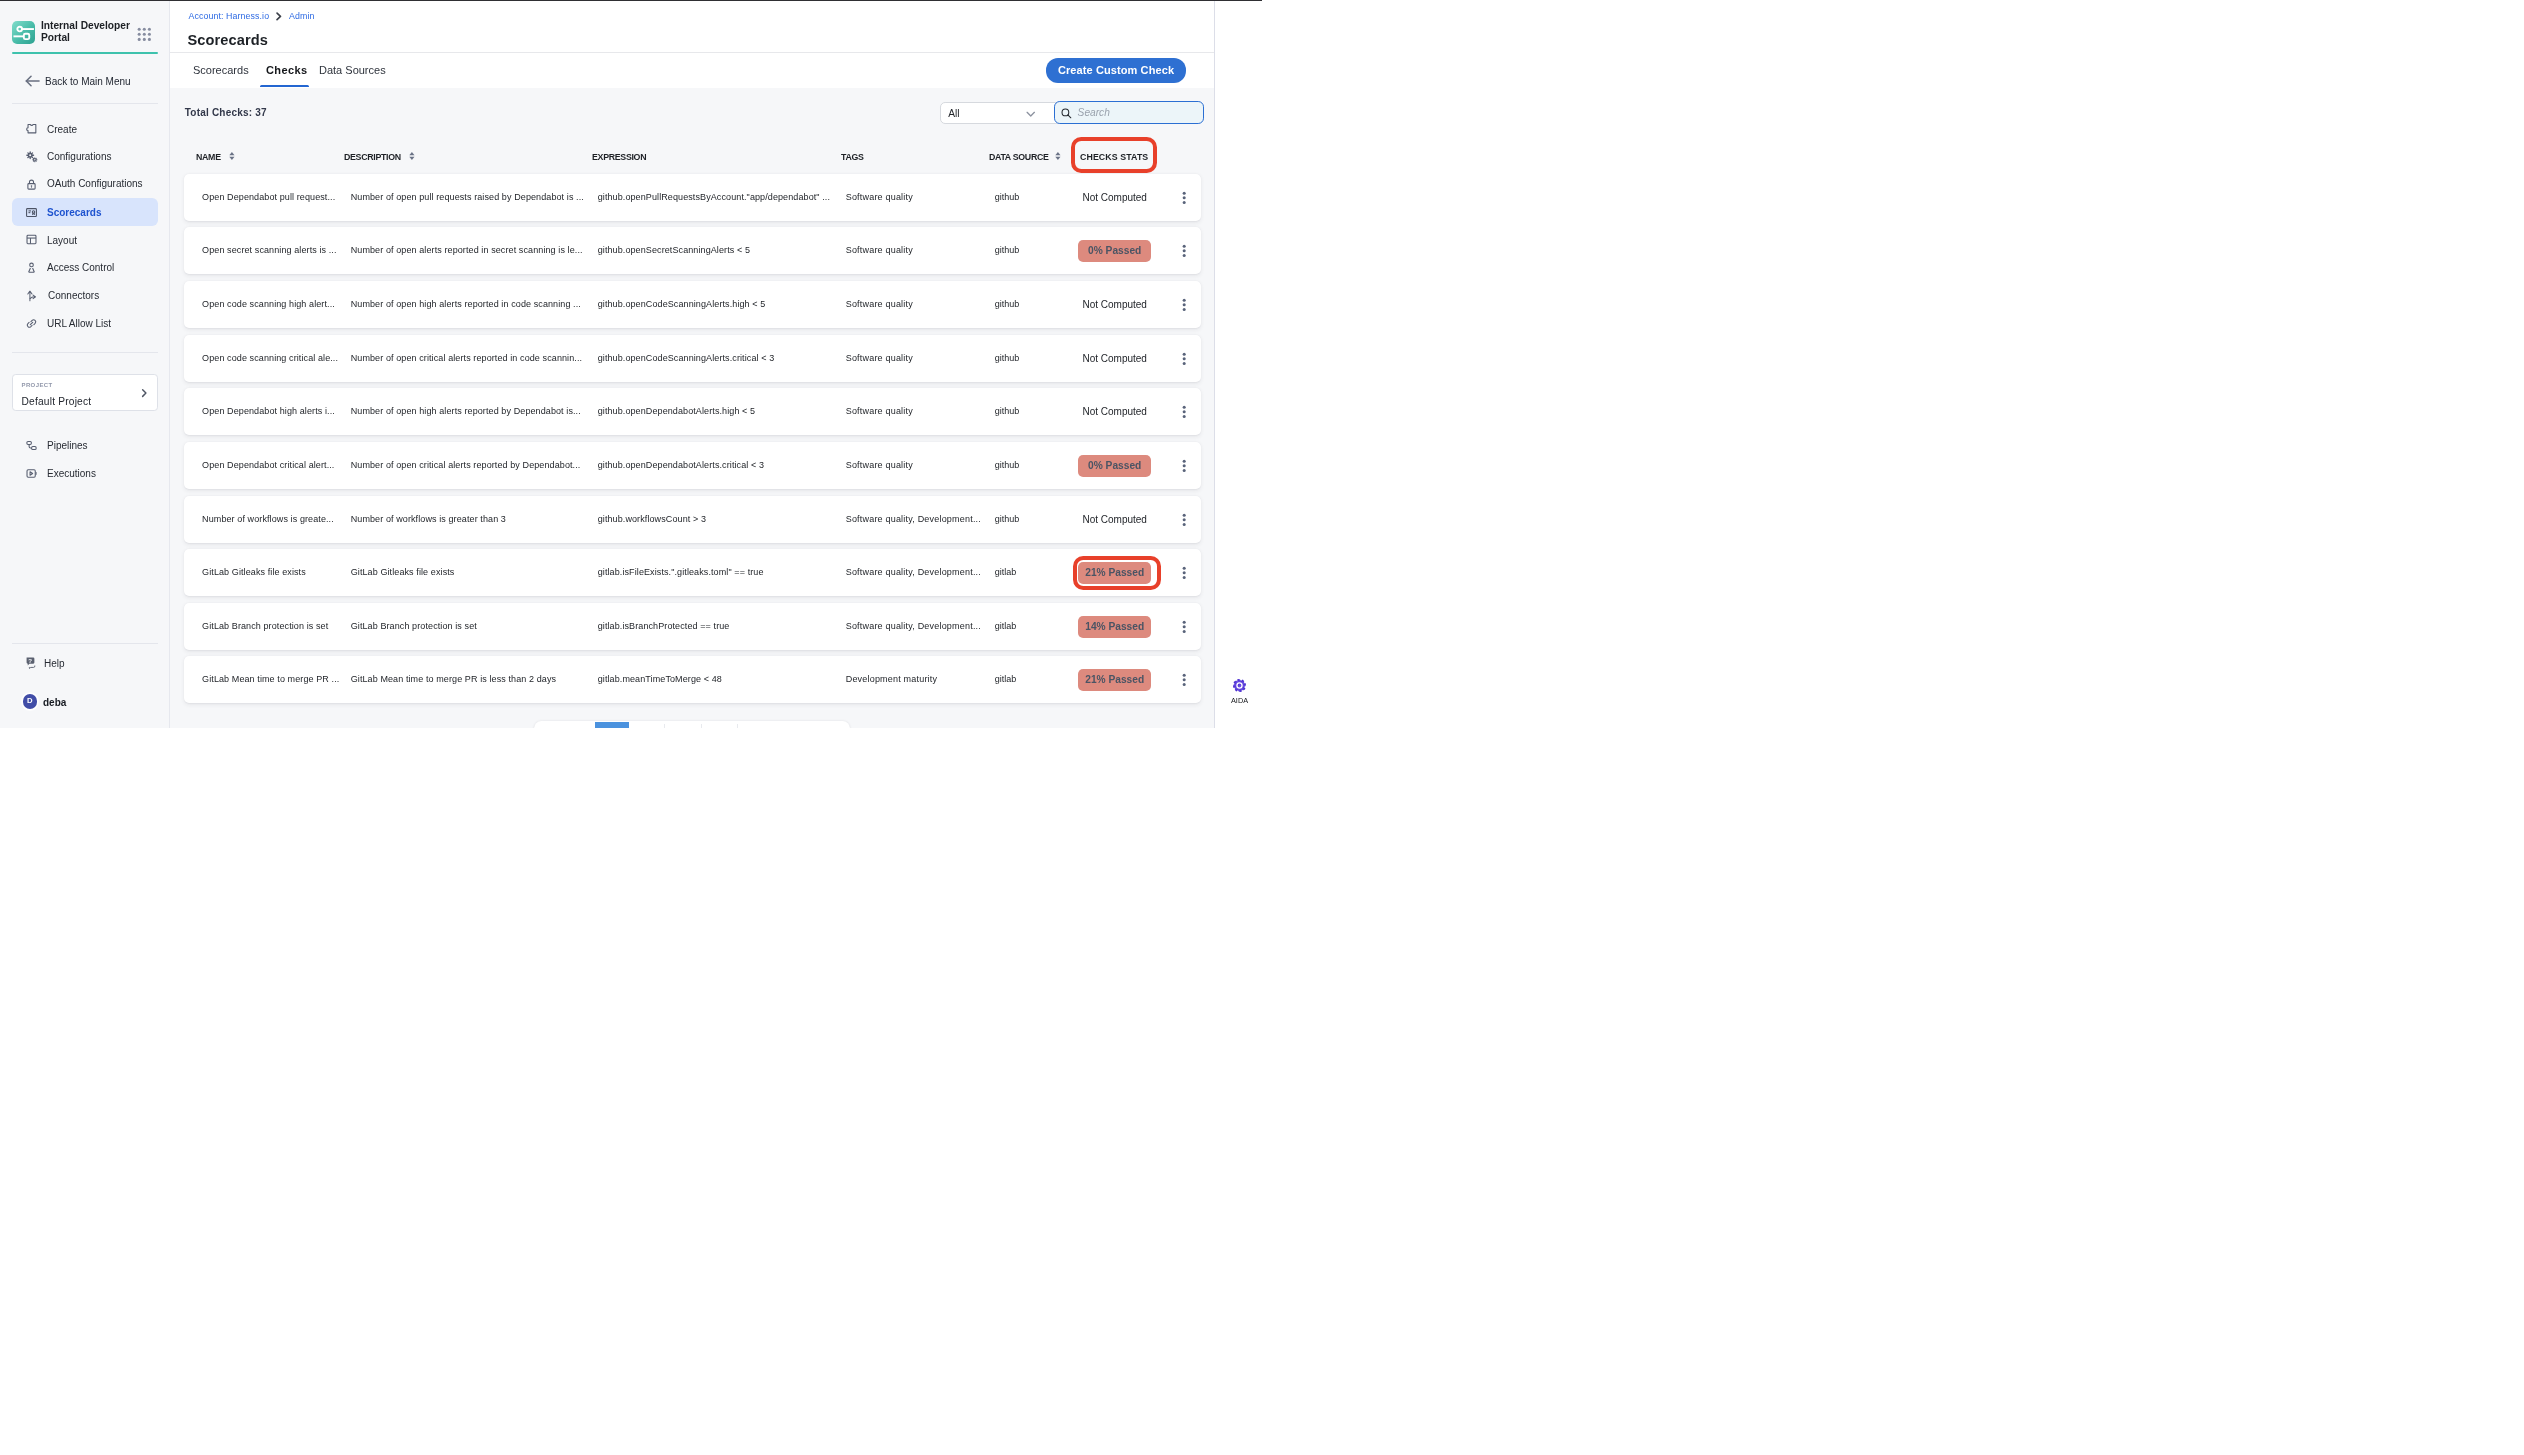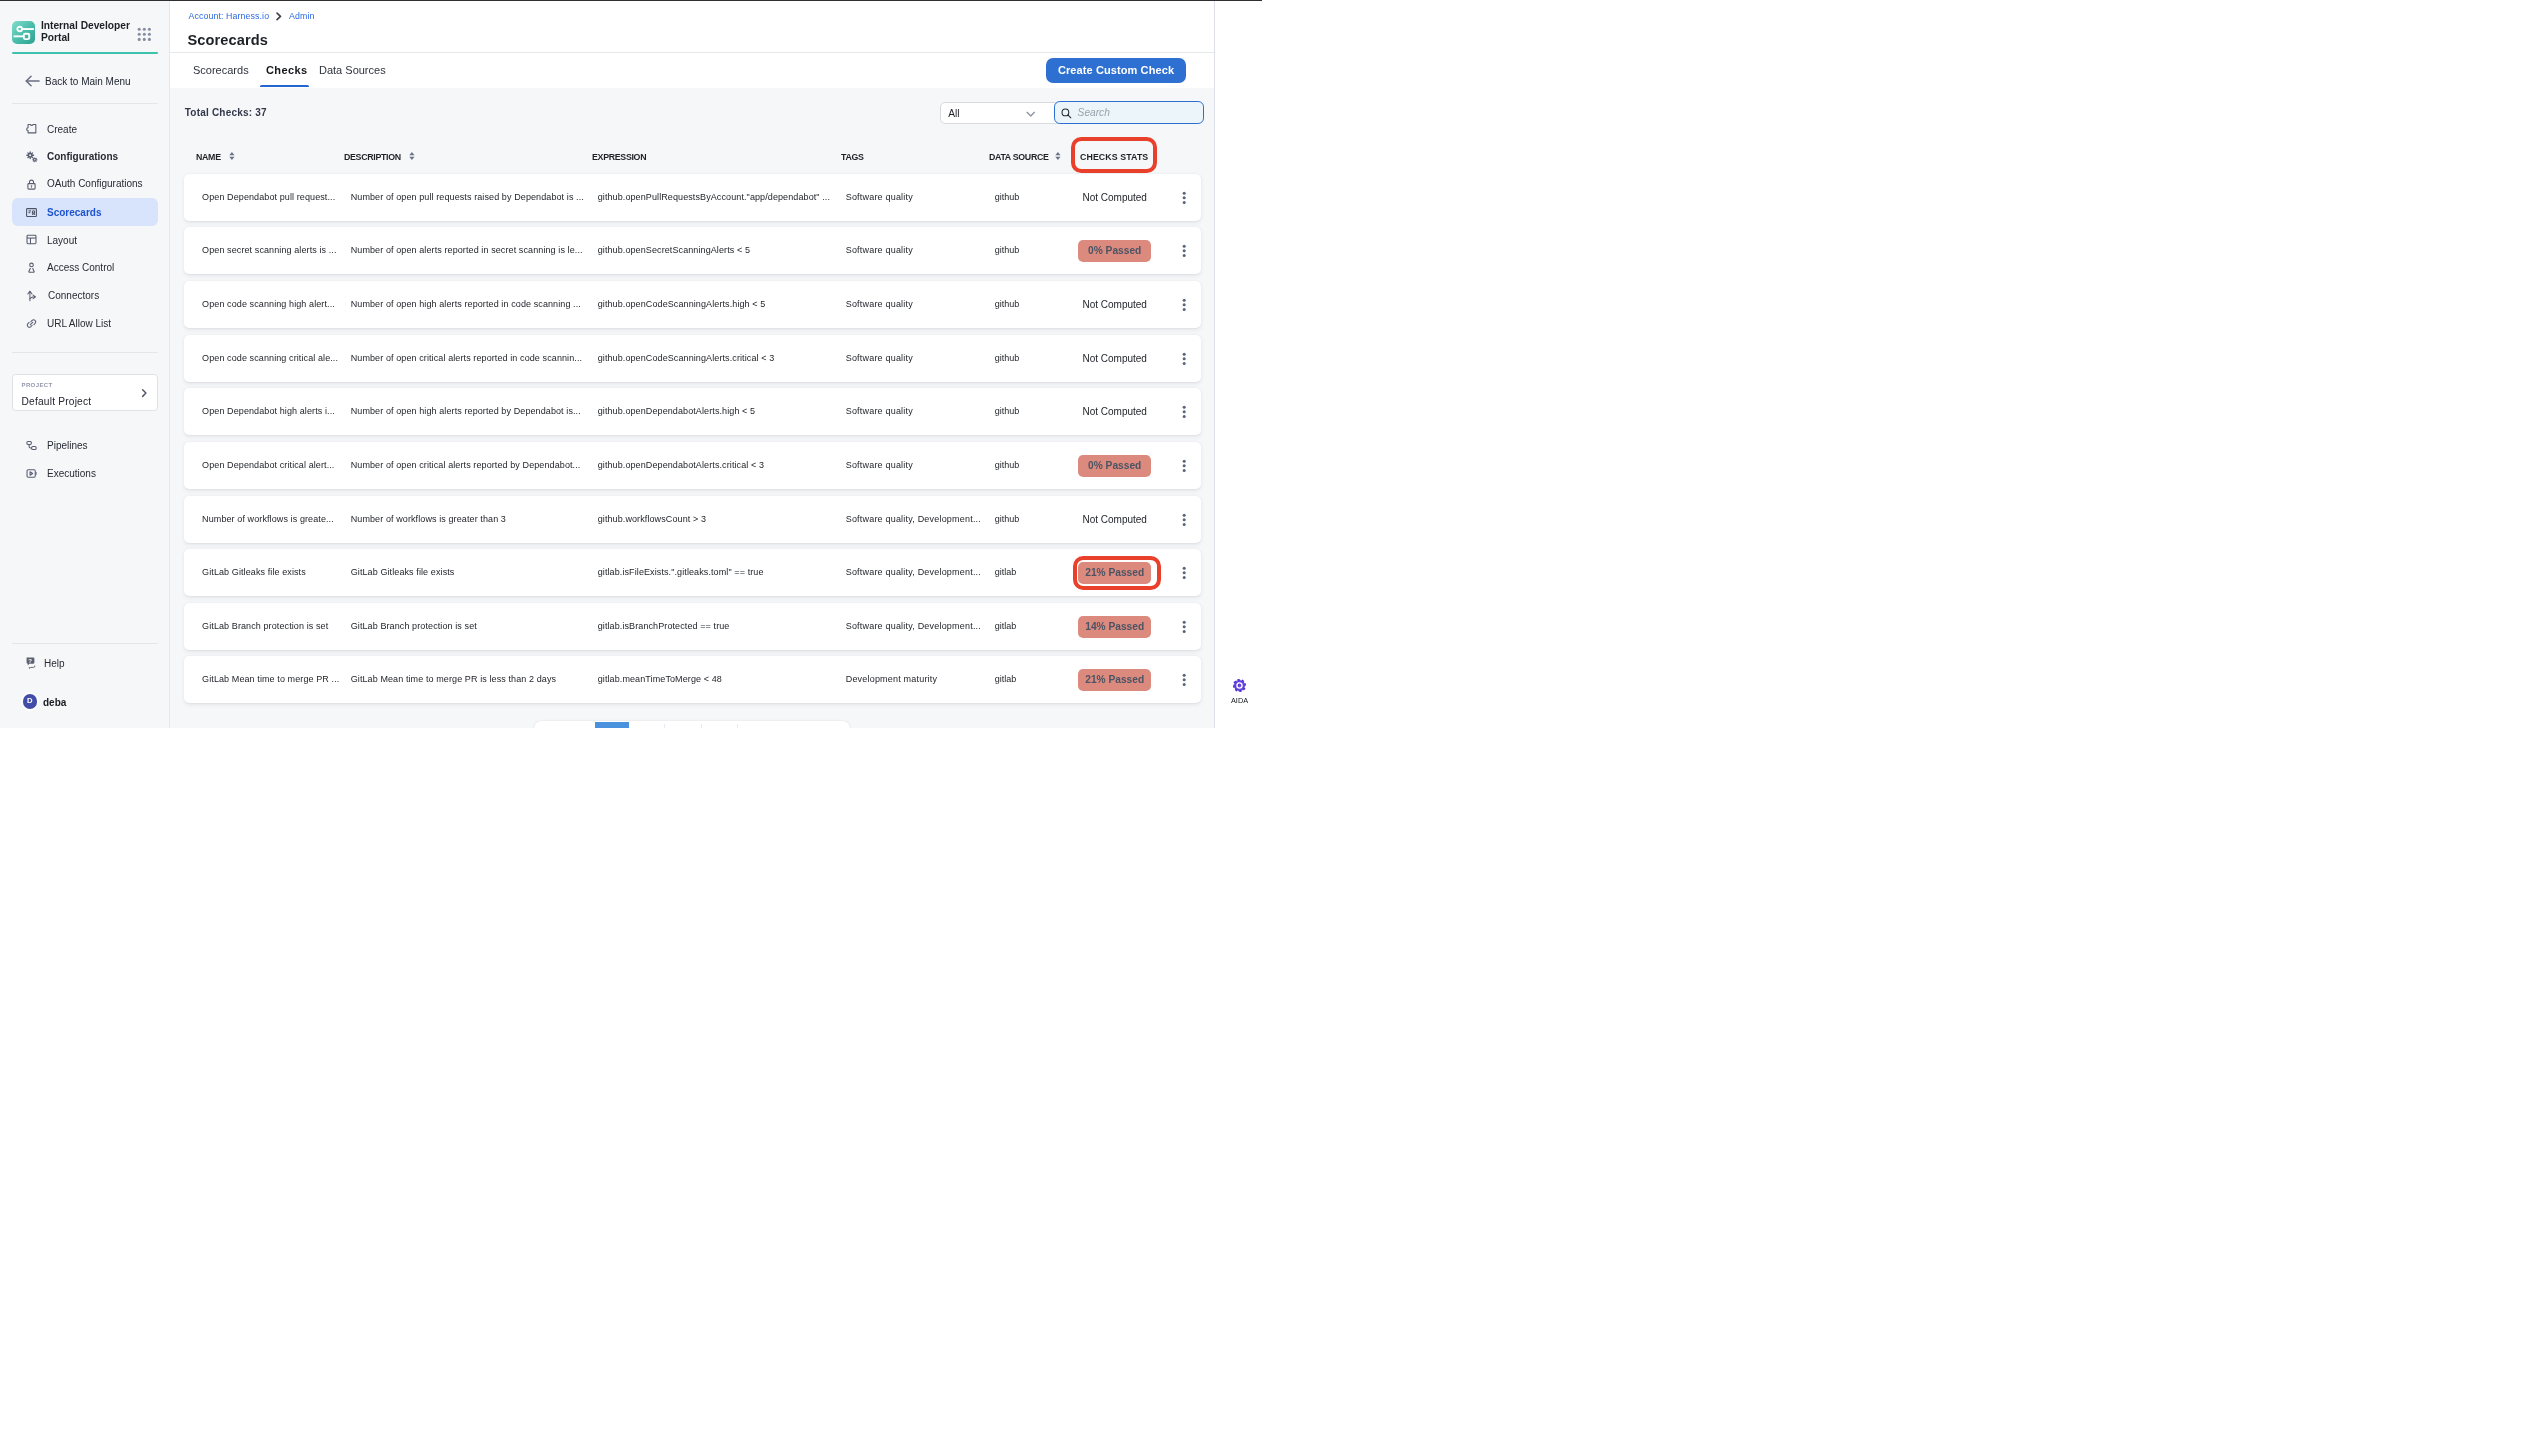--- a/index.html
+++ b/index.html
@@ -22,21 +22,21 @@
 #projName { position:absolute; left:8.8px; top:20.5px; font-size:10.2px; letter-spacing:0.2px; color:#22262e; }
 #avatar { position:absolute; left:22.6px; top:694px; width:14.6px; height:14.6px; border-radius:50%; background:#414da7; box-shadow:0 0 0 1.8px #ffffff; color:#fff; font-size:7.7px; font-weight:bold; text-align:center; line-height:14.6px; }
 
 
 #band { position:absolute; left:170px; top:0; width:1044px; height:88px; background:#fff; }
 #crumb { position:absolute; left:18.5px; top:11.3px; font-size:8.8px; color:#2d6ae3; letter-spacing:0.1px; }
 #title { position:absolute; left:17.5px; top:32px; font-size:14.6px; font-weight:bold; color:#1d2126; letter-spacing:0.1px; }
 #bandDiv { position:absolute; left:0; top:52px; width:1044px; height:0.7px; background:#e7e8eb; }
 .tab { position:absolute; top:64px; font-size:11px; color:#2e333c; }
 #tabUnderline { position:absolute; left:90px; top:85px; width:49px; height:2.4px; background:#2366d1; border-radius:1.5px 1.5px 0 0; }
-#createBtn { position:absolute; left:876px; top:58px; width:140px; height:24.5px; background:#2e70d2; border-radius:7px; color:#fff; font-size:11px; font-weight:bold; text-align:center; line-height:24.5px; letter-spacing:0.1px; }
+#createBtn { position:absolute; left:876px; top:58px; width:140px; height:24.5px; background:#2e70d2; border-radius:12px; color:#fff; font-size:11px; font-weight:bold; text-align:center; line-height:24.5px; letter-spacing:0.1px; }
 
 
 #content { position:absolute; left:170px; top:88px; width:1044px; height:640px; background:#f6f7f9; }
 #totalChecks { position:absolute; left:14.8px; top:19px; font-size:10px; font-weight:bold; letter-spacing:0.2px; color:#32384a; }
 #allBox { position:absolute; left:770px; top:14px; width:121px; height:22.4px; background:#fff; border:0.7px solid #d6d9de; border-radius:5.1px; }
 #allBox span { position:absolute; left:7.3px; top:5.1px; font-size:10.2px; color:#23262b; }
 #searchBox { position:absolute; left:884px; top:13px; width:150px; height:23.4px; background:#ecf5f9; border:1.5px solid #2b6fd3; border-radius:5.8px; }
 #searchBox span { position:absolute; left:22.6px; top:5.1px; font-size:10.2px; color:#9aa2ad;font-style:italic; }
 .hdr { position:absolute; top:64px; font-size:8.8px; font-weight:bold; color:#1e2126; letter-spacing:-0.3px; }
 .sortIc { position:absolute; top:64px; }
@@ -117,21 +117,21 @@
     <g stroke="#575e70" stroke-width="1.4" stroke-linecap="round">
       <line x1="13.6" y1="10.6" x2="13.6" y2="16.4"></line>
       <line x1="10.7" y1="13.5" x2="16.5" y2="13.5"></line>
       <line x1="11.6" y1="11.5" x2="15.6" y2="15.5"></line>
       <line x1="15.6" y1="11.5" x2="11.6" y2="15.5"></line>
     </g>
     <circle cx="13.6" cy="13.5" r="2.2"></circle>
     <circle cx="13.6" cy="13.5" r="0.9" fill="#f6f7f9"></circle>
   </svg>
   <div class="sideText" style="top:178px;left:47px;">OAuth Configurations</div>
-  <div class="sideText" style="top:151px;font-weight:bold;">Configurations</div>
+  <div class="sideText" style="top:151px;">Configurations</div>
 
   <svg class="sideIcon" style="top:178px;" viewBox="0 0 18 18" fill="none" stroke="#575e70" stroke-width="1.5" stroke-linejoin="round">
     <rect x="4" y="7.8" width="10" height="7.6" rx="1.2"></rect>
     <path d="M6.2,7.8 V5.7 a2.8,2.8 0 0 1 5.6,0 V7.8"></path>
     <circle cx="9" cy="11" r="1.1" fill="#575e70" stroke="none"></circle>
     <line x1="9" y1="11.8" x2="9" y2="13.3"></line>
   </svg>
 
   <svg class="sideIcon" style="top:206px;" viewBox="0 0 18 18" fill="none" stroke="#4c5365" stroke-width="1.5" stroke-linejoin="round">
     <rect x="2.2" y="3.6" width="13.6" height="11" rx="1.2"></rect>

